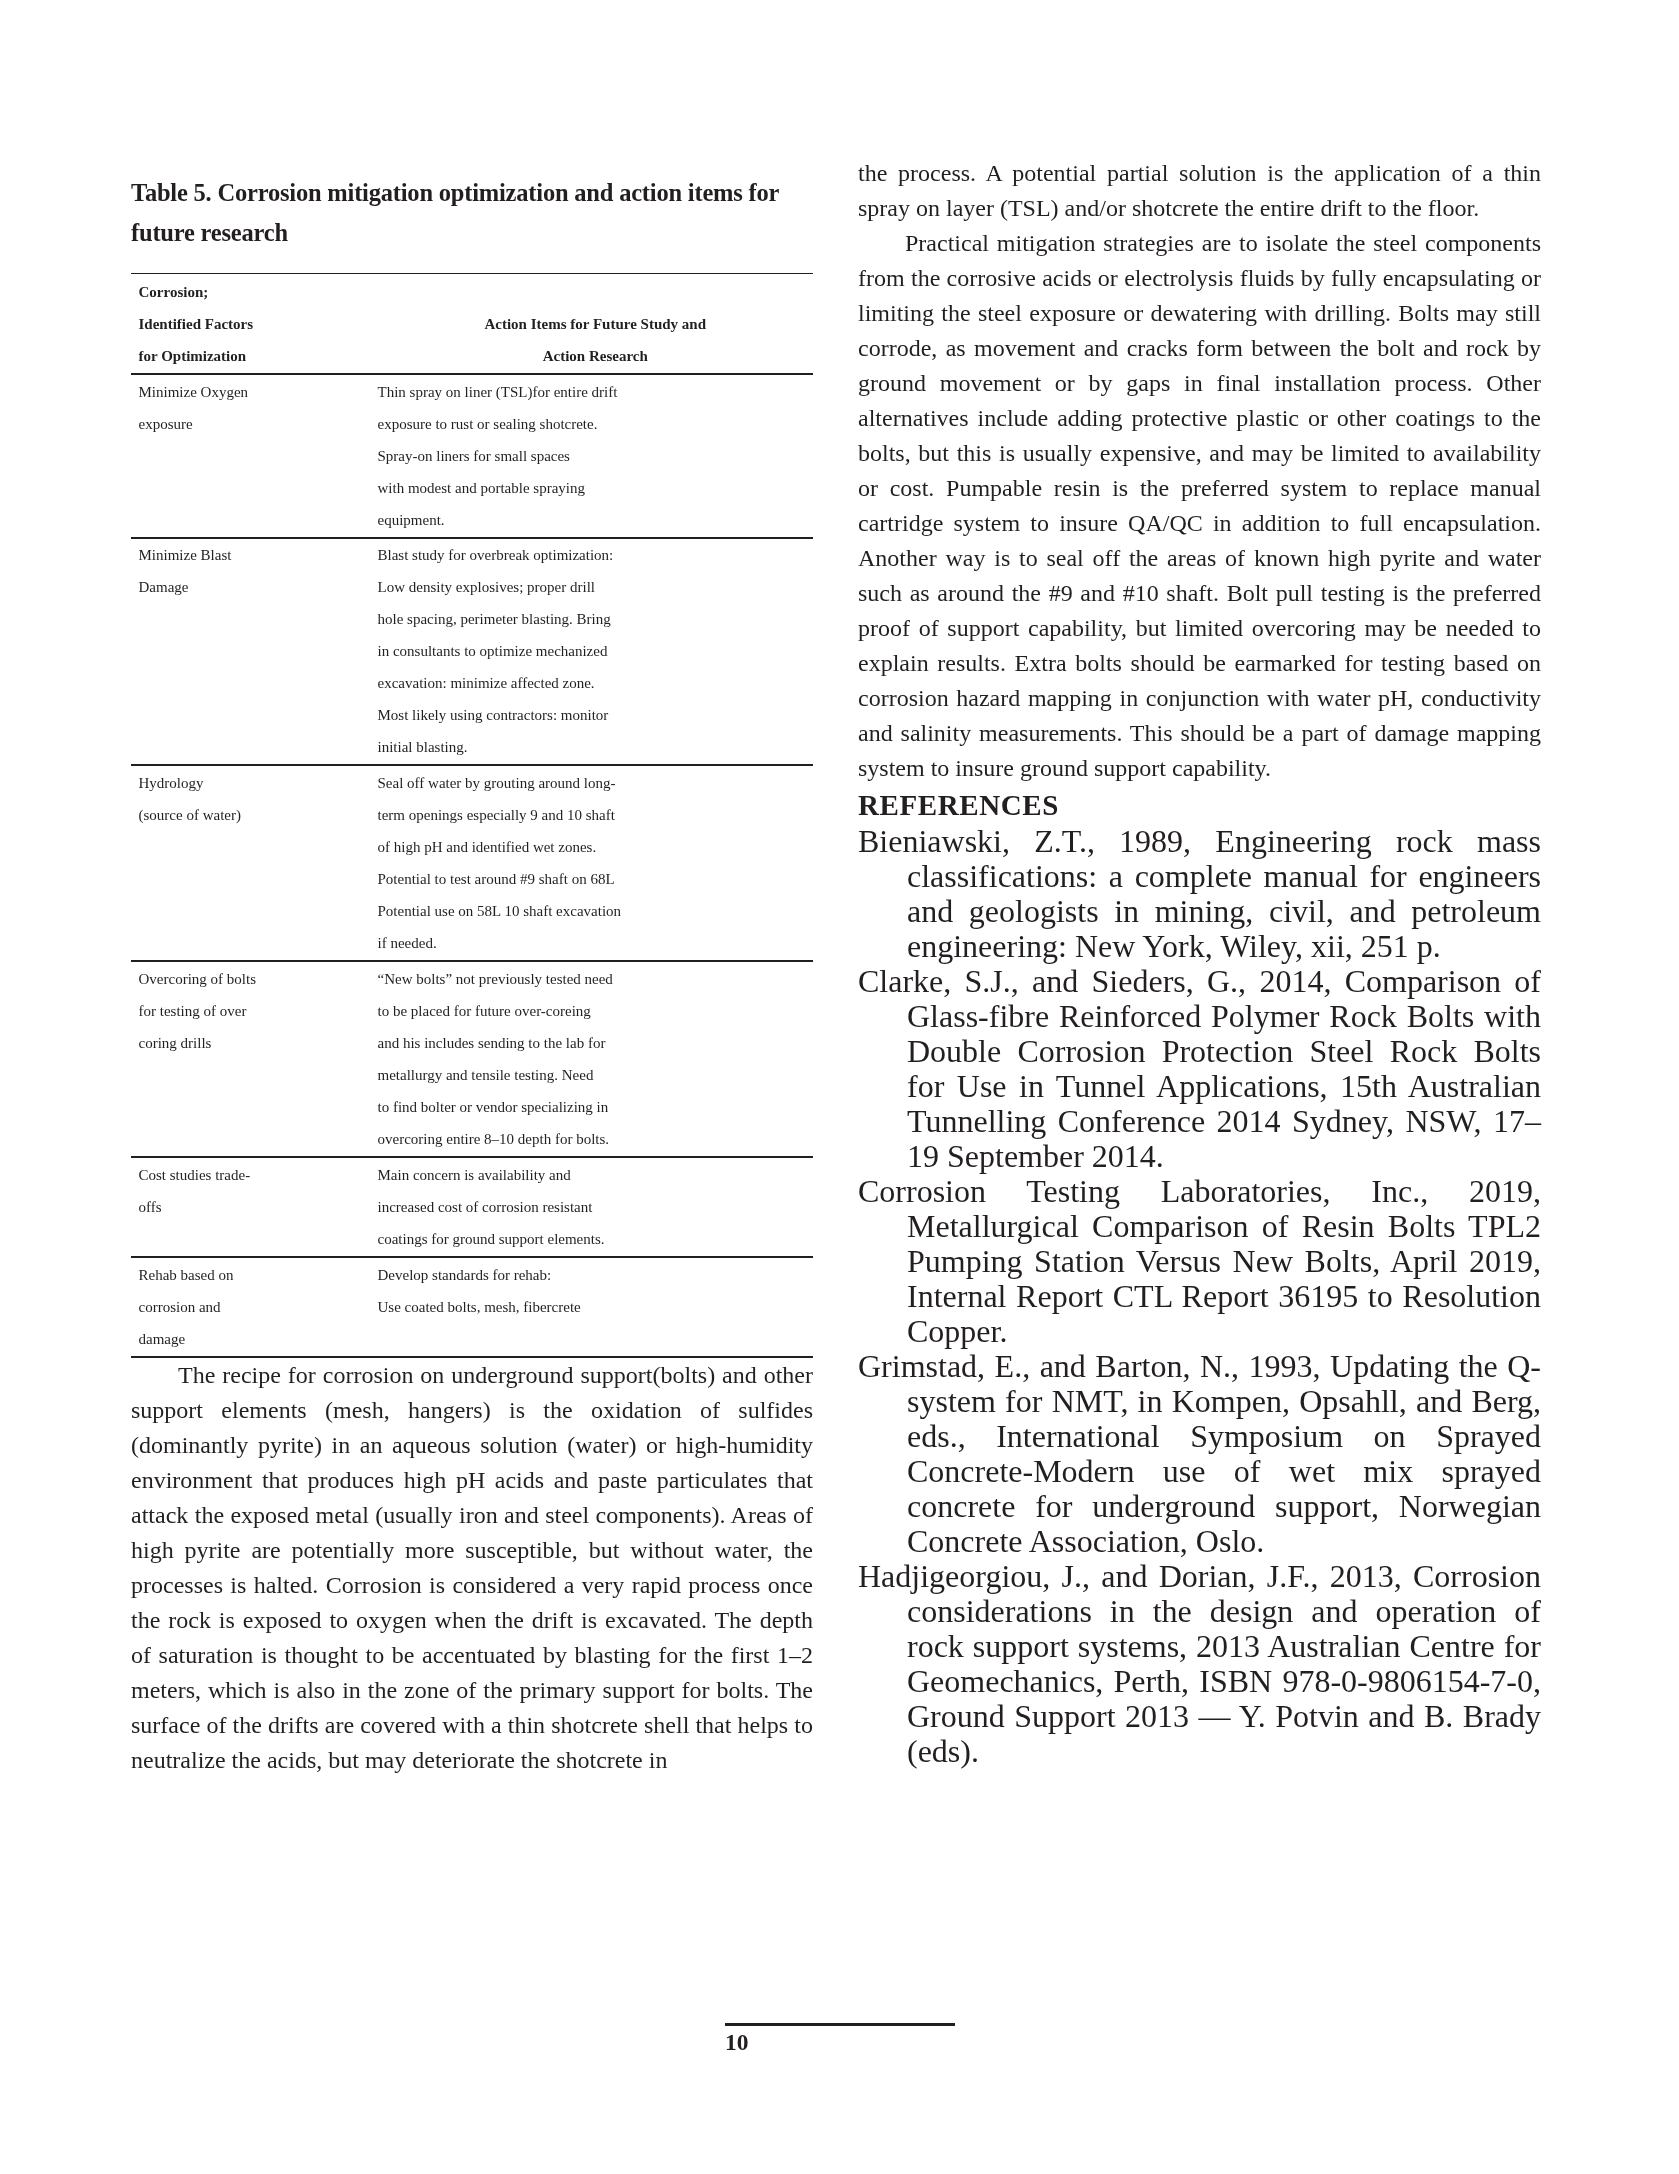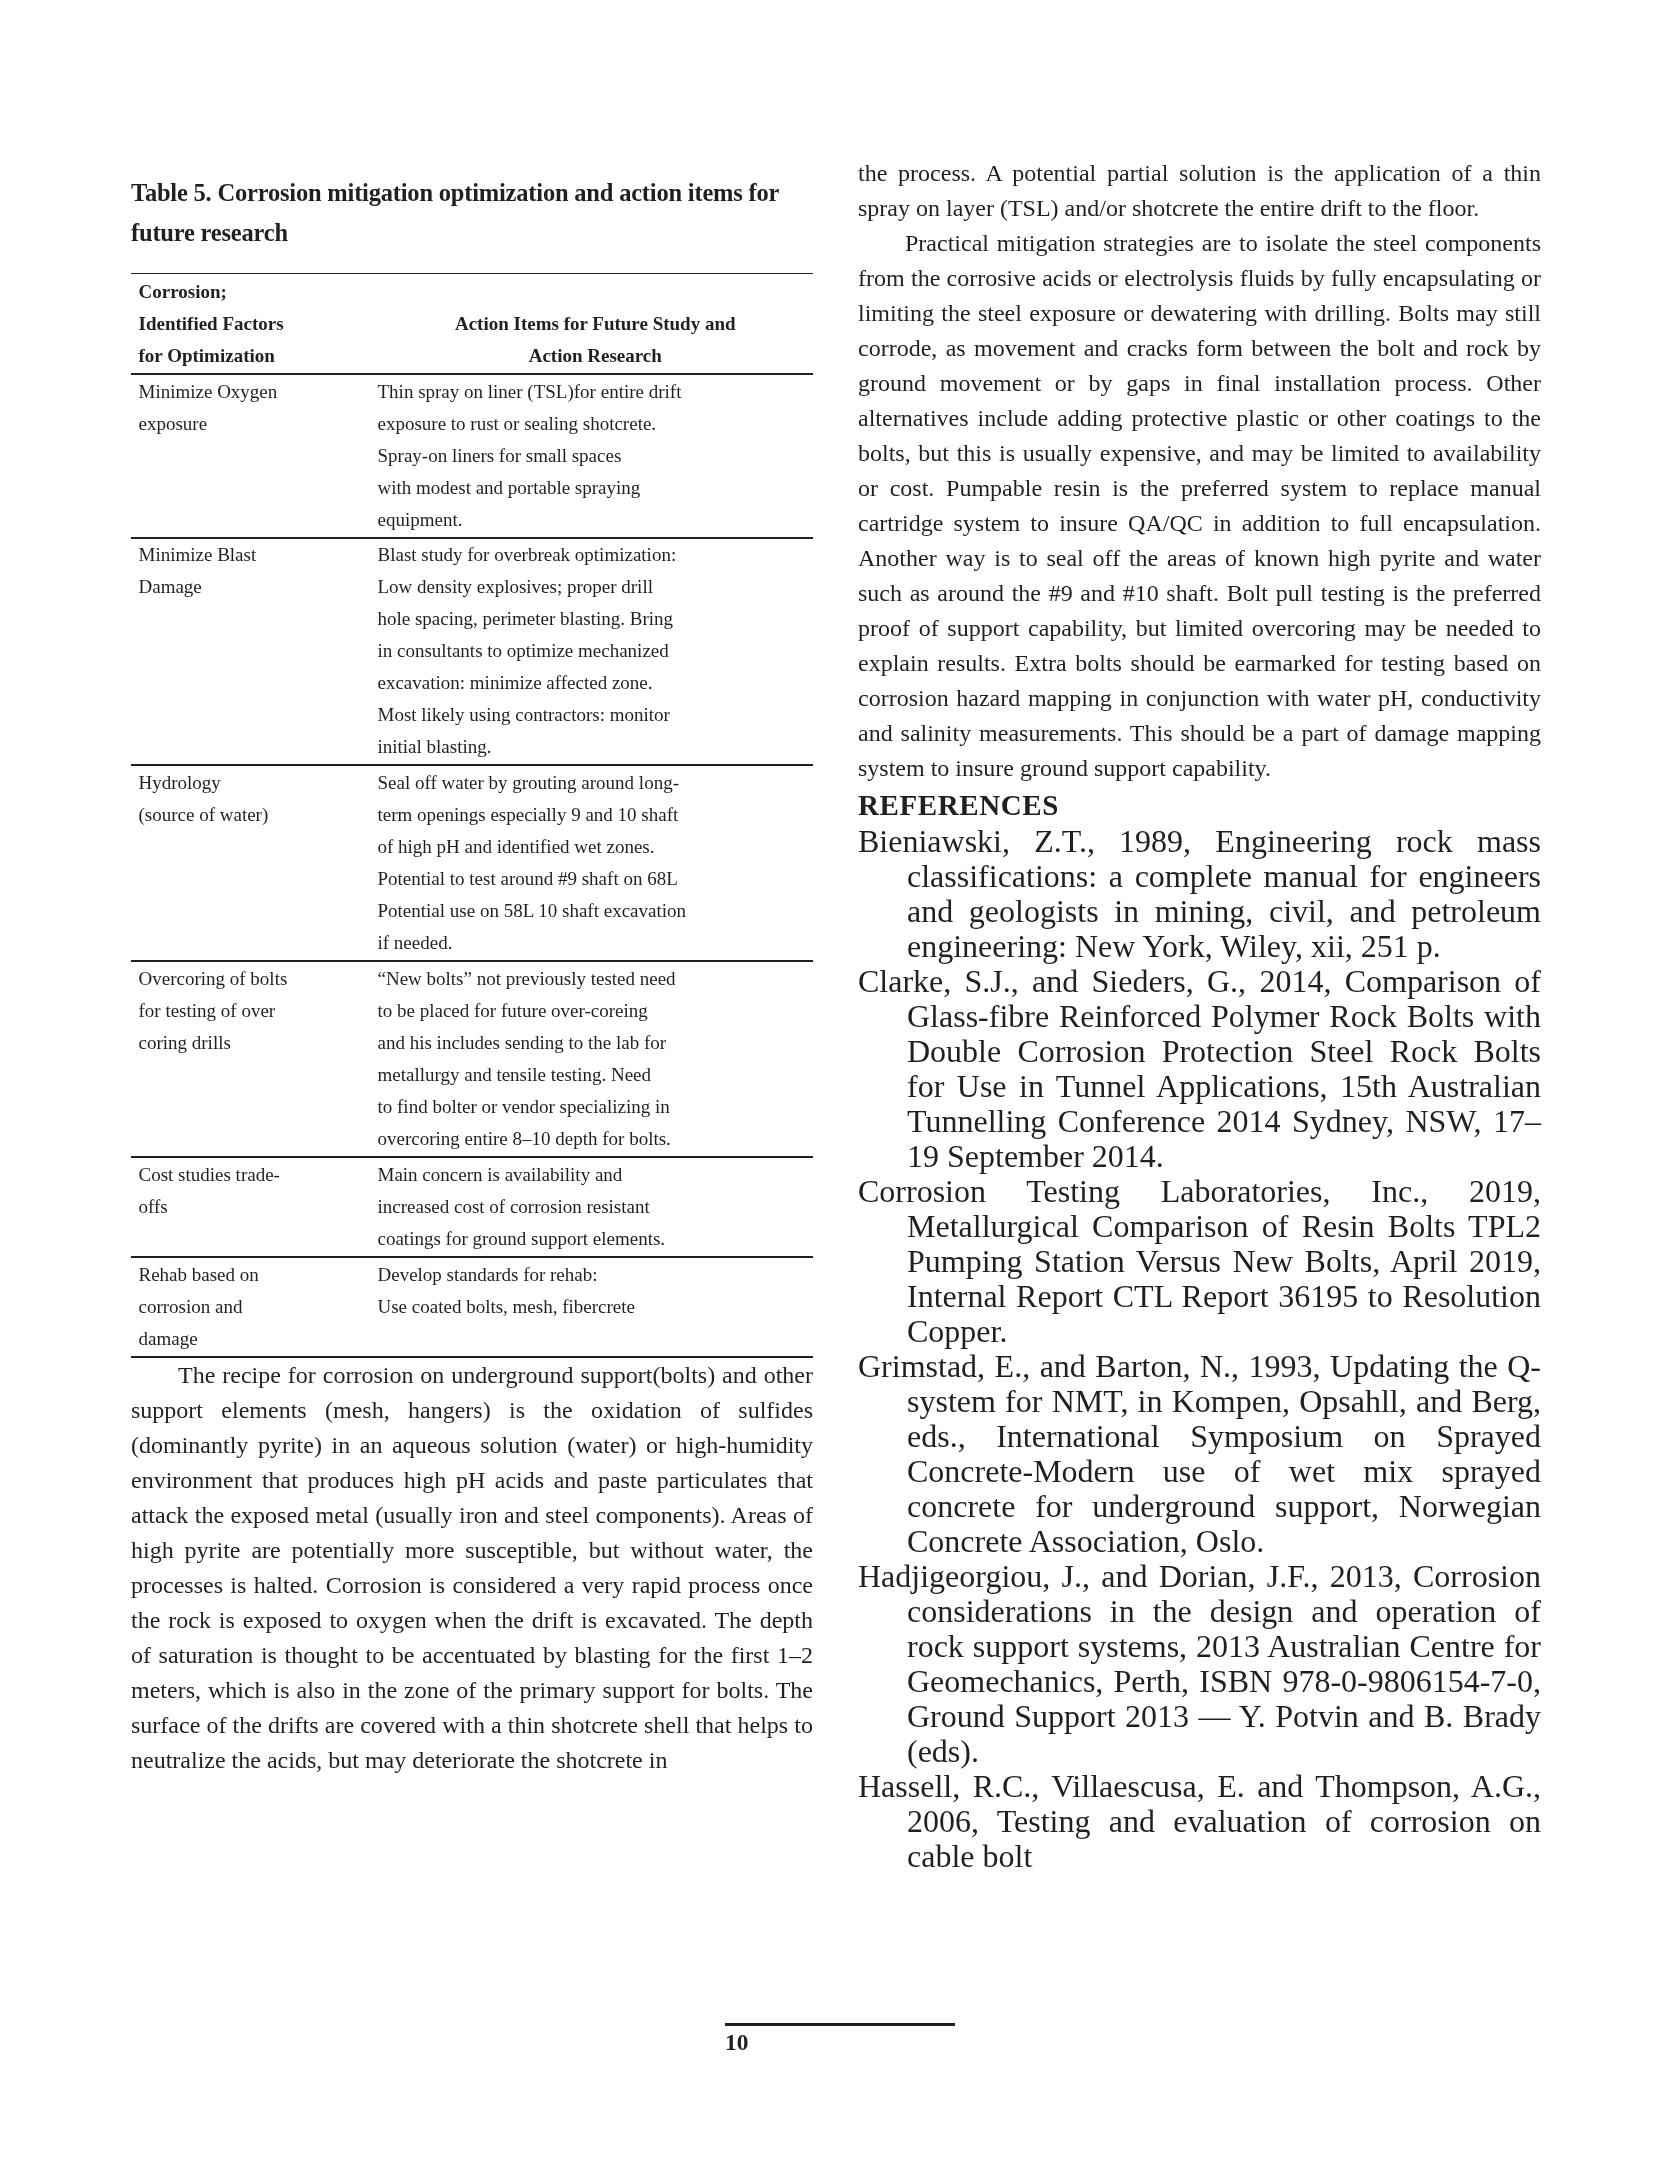--- a/index.html
+++ b/index.html
@@ -10,21 +10,21 @@
   }
   .col-left { position: absolute; left: 131px; top: 173px; width: 682px; }
   .col-right { position: absolute; left: 858px; top: 156px; width: 683px; }
 
   .table-caption {
     font-weight: bold; font-size: 24.5px; line-height: 40px;
     margin: 0 0 3.8px 0; letter-spacing: -0.2px;
   }
   table.t5 {
     width: 100%; border-collapse: collapse; table-layout: fixed;
-    font-size: 19px; line-height: 32px; margin-top: 20px;
+    font-size: 15px; line-height: 32px; margin-top: 20px;
   }
   table.t5 col.c1 { width: 239px; }
   table.t5 th, table.t5 td {
     vertical-align: top; padding: 0 0 0 7.5px; text-align: left;
     white-space: pre-line;
   }
   table.t5 thead tr { border-top: 1.9px solid #231f20; border-bottom: 2.8px solid #231f20; }
   table.t5 thead th { font-weight: bold; padding-top: 1.9px; padding-bottom: 0.9px; }
   table.t5 thead th.h2 { text-align: center; vertical-align: bottom; }
   table.t5 tbody tr { border-bottom: 2.8px solid #231f20; }
@@ -142,19 +142,18 @@
   <p class="body">the process. A potential partial solution is the application of a thin spray on layer (TSL) and/or shotcrete the entire drift to the floor.</p>
   <p class="body indent">Practical mitigation strategies are to isolate the steel components from the corrosive acids or electrolysis flu­ids by fully encapsulating or limiting the steel exposure or dewatering with drilling. Bolts may still corrode, as move­ment and cracks form between the bolt and rock by ground movement or by gaps in final installation process. Other alternatives include adding protective plastic or other coat­ings to the bolts, but this is usually expensive, and may be limited to availability or cost. Pumpable resin is the pre­ferred system to replace manual cartridge system to insure QA/QC in addition to full encapsulation. Another way is to seal off the areas of known high pyrite and water such as around the #9 and #10 shaft. Bolt pull testing is the preferred proof of support capability, but limited overcor­ing may be needed to explain results. Extra bolts should be earmarked for testing based on corrosion hazard mapping in conjunction with water pH, conductivity and salinity measurements. This should be a part of damage mapping system to insure ground support capability.</p>
 
   <h2 class="section ref-heading">REFERENCES</h2>
   <div>
     <p class="ref">Bieniawski, Z.T., 1989, Engineering rock mass classifica­tions: a complete manual for engineers and geologists in mining, civil, and petroleum engineering: New York, Wiley, xii, 251 p.</p>
     <p class="ref">Clarke, S.J., and Sieders, G., 2014, Comparison of Glass-fibre Reinforced Polymer Rock Bolts with Double Corrosion Protection Steel Rock Bolts for Use in Tunnel Applications, 15th Australian Tunnelling Conference 2014 Sydney, NSW, 17–19 September 2014.</p>
     <p class="ref">Corrosion Testing Laboratories, Inc., 2019, Metallurgical Comparison of Resin Bolts TPL2 Pumping Station Versus New Bolts, April 2019, Internal Report CTL Report 36195 to Resolution Copper.</p>
     <p class="ref">Grimstad, E., and Barton, N., 1993, Updating the Q-system for NMT, in Kompen, Opsahll, and Berg, eds., International Symposium on Sprayed Concrete-Modern use of wet mix sprayed concrete for under­ground support, Norwegian Concrete Association, Oslo.</p>
     <p class="ref">Hadjigeorgiou, J., and Dorian, J.F., 2013, Corrosion con­siderations in the design and operation of rock support systems, 2013 Australian Centre for Geomechanics, Perth, ISBN 978-0-9806154-7-0, Ground Support 2013 — Y. Potvin and B. Brady (eds).</p>
-    <p class="ref">Hassell, R.C., Villaescusa, E. and Thompson, A.G., 2006, Testing and evaluation of corrosion on cable bolt</p>
   </div>
 </div>
 
 <div class="footer-rule"></div>
 <div class="page-number">10</div>
 
 
 </body></html>

